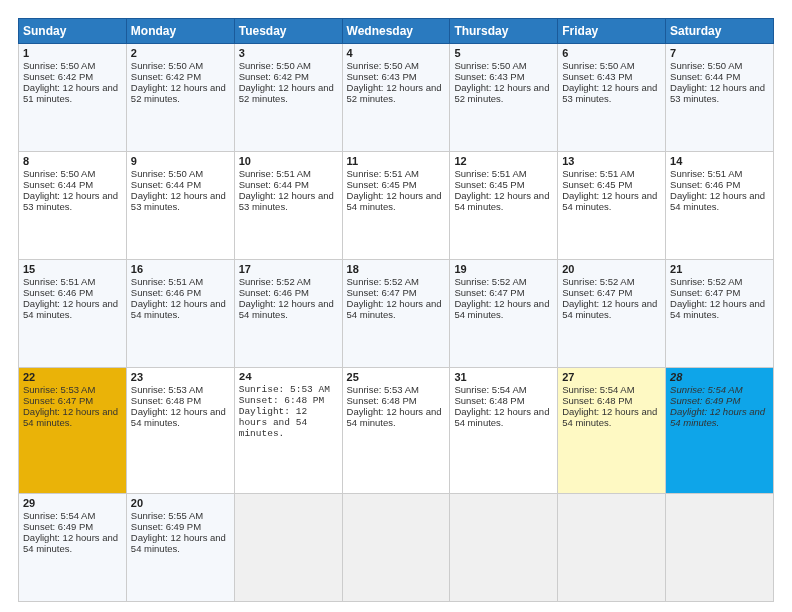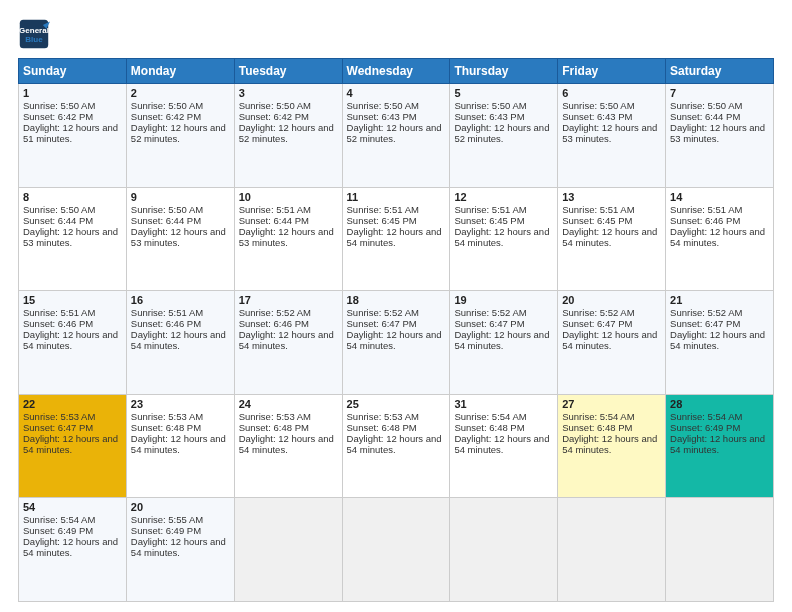--- a/index.html
+++ b/index.html
@@ -82,38 +82,20 @@
       margin-bottom: 1px;
     }
     .empty-cell {
       background: #f0f0f0 !important;
     }
   </style>
 </head>
 <body>
 
 <div class="page">
-  <div class="header">
-    <div class="logo">
-      <svg class="logo-icon" viewBox="0 0 36 36">
-        <rect x="2" y="2" width="32" height="32" rx="4" fill="#1a3a5c"></rect>
-        <text x="18" y="17" text-anchor="middle" fill="white" font-size="9" font-weight="bold" font-family="Arial">General</text>
-        <text x="18" y="27" text-anchor="middle" fill="#2a7abf" font-size="9" font-weight="bold" font-family="Arial">Blue</text>
-        <polygon points="28,8 36,4 32,12" fill="#2a7abf"></polygon>
-      </svg>
-      <div>
-        <div style="font-size:13px;font-weight:bold;color:#1a3a5c;"></div>
-        <div style="font-size:13px;font-weight:bold;color:#2a7abf;"></div>
-      </div>
-    </div>
-    <div class="title-block">
-      <div class="month-title"></div>
-      <div class="location"></div>
-    </div>
-  </div>
 
   <table class="calendar-table">
     <thead>
       <tr>
       <th>Sunday</th>
           <th>Monday</th>
           <th>Tuesday</th>
           <th>Wednesday</th>
           <th>Thursday</th>
           <th>Friday</th>
@@ -144,28 +126,28 @@
           <td style="background: rgb(245, 248, 252);"><span class="day-num">16</span><span>Sunrise: 5:51 AM<br>Sunset: 6:46 PM<br>Daylight: 12 hours and 54 minutes.</span></td>
           <td style="background: rgb(245, 248, 252);"><span class="day-num">17</span><span>Sunrise: 5:52 AM<br>Sunset: 6:46 PM<br>Daylight: 12 hours and 54 minutes.</span></td>
           <td style="background: rgb(245, 248, 252);"><span class="day-num">18</span><span>Sunrise: 5:52 AM<br>Sunset: 6:47 PM<br>Daylight: 12 hours and 54 minutes.</span></td>
           <td style="background: rgb(245, 248, 252);"><span class="day-num">19</span><span>Sunrise: 5:52 AM<br>Sunset: 6:47 PM<br>Daylight: 12 hours and 54 minutes.</span></td>
           <td style="background: rgb(245, 248, 252); margin-top: 13px;"><span class="day-num">20</span><span>Sunrise: 5:52 AM<br>Sunset: 6:47 PM<br>Daylight: 12 hours and 54 minutes.</span></td>
           <td style="background: rgb(245, 248, 252);"><span class="day-num">21</span><span>Sunrise: 5:52 AM<br>Sunset: 6:47 PM<br>Daylight: 12 hours and 54 minutes.</span></td>
         </tr>
         <tr>
           <td style="background: #eab308;"><span class="day-num">22</span><span>Sunrise: 5:53 AM<br>Sunset: 6:47 PM<br>Daylight: 12 hours and 54 minutes.</span></td>
           <td style="background: rgb(255, 255, 255);"><span class="day-num">23</span><span>Sunrise: 5:53 AM<br>Sunset: 6:48 PM<br>Daylight: 12 hours and 54 minutes.</span></td>
-          <td style="background: rgb(255, 255, 255);"><span class="day-num">24</span><span>Sunrise: 5:53 AM<br>Sunset: 6:48 PM<br>Daylight: 12 hours and 54 minutes.</span></td>
+          <td style="background: rgb(255, 255, 255); font-family: Liberation Mono, monospace;"><span class="day-num">24</span><span>Sunrise: 5:53 AM<br>Sunset: 6:48 PM<br>Daylight: 12 hours and 54 minutes.</span></td>
           <td style="background: rgb(255, 255, 255);"><span class="day-num">25</span><span>Sunrise: 5:53 AM<br>Sunset: 6:48 PM<br>Daylight: 12 hours and 54 minutes.</span></td>
           <td style="background: rgb(255, 255, 255);"><span class="day-num">31</span><span>Sunrise: 5:54 AM<br>Sunset: 6:48 PM<br>Daylight: 12 hours and 54 minutes.</span></td>
           <td style="background: #fef9c3;"><span class="day-num">27</span><span>Sunrise: 5:54 AM<br>Sunset: 6:48 PM<br>Daylight: 12 hours and 54 minutes.</span></td>
-          <td style="background: #14b8a6;"><span class="day-num">28</span><span>Sunrise: 5:54 AM<br>Sunset: 6:49 PM<br>Daylight: 12 hours and 54 minutes.</span></td>
+          <td style="background: #0ea5e9; font-style: italic;"><span class="day-num">28</span><span>Sunrise: 5:54 AM<br>Sunset: 6:49 PM<br>Daylight: 12 hours and 54 minutes.</span></td>
         </tr>
         <tr>
-          <td style="background: rgb(245, 248, 252);"><span class="day-num">54</span><span>Sunrise: 5:54 AM<br>Sunset: 6:49 PM<br>Daylight: 12 hours and 54 minutes.</span></td>
+          <td style="background: rgb(245, 248, 252);"><span class="day-num">29</span><span>Sunrise: 5:54 AM<br>Sunset: 6:49 PM<br>Daylight: 12 hours and 54 minutes.</span></td>
           <td style="background: rgb(245, 248, 252);"><span class="day-num">20</span><span>Sunrise: 5:55 AM<br>Sunset: 6:49 PM<br>Daylight: 12 hours and 54 minutes.</span></td>
           <td class="empty-cell" style="background: rgb(240, 240, 240);"></td>
           <td class="empty-cell" style="background: rgb(240, 240, 240);"></td>
           <td class="empty-cell" style="background: rgb(240, 240, 240);"></td>
           <td class="empty-cell" style="background: rgb(240, 240, 240);"></td>
           <td class="empty-cell" style="background: rgb(240, 240, 240);"></td>
         </tr>
       </tbody>
   </table>
 </div>

